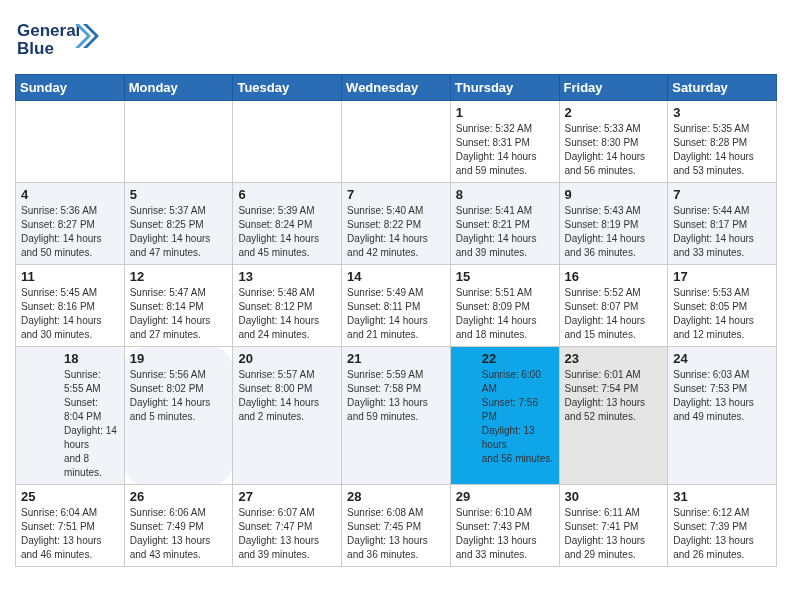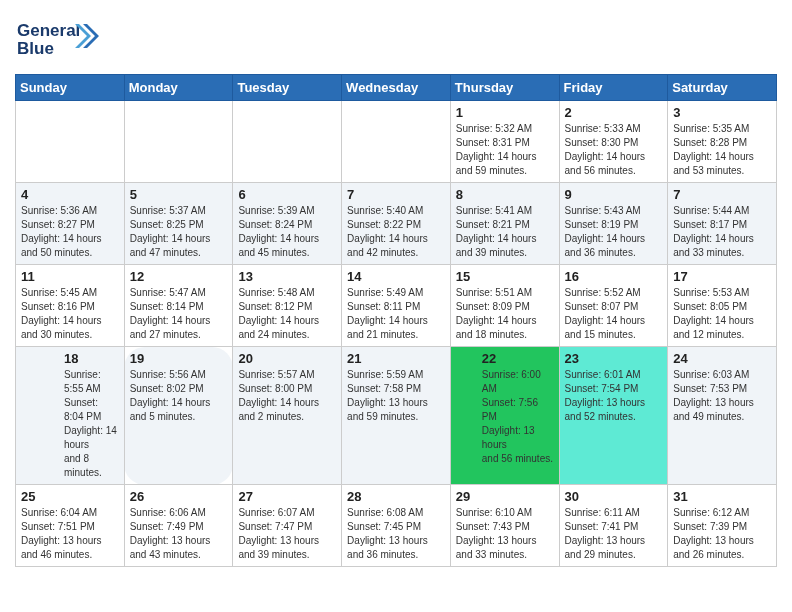--- a/index.html
+++ b/index.html
@@ -209,25 +209,25 @@
             <div class="day-info">Sunrise: 5:56 AM<br>Sunset: 8:02 PM<br>Daylight: 14 hours<br>and 5 minutes.</div>
           </td>
           <td style="background: rgb(240, 244, 248);">
             <span class="day-number">20</span>
             <div class="day-info">Sunrise: 5:57 AM<br>Sunset: 8:00 PM<br>Daylight: 14 hours<br>and 2 minutes.</div>
           </td>
           <td style="background: rgb(240, 244, 248); margin-top: 47px;">
             <span class="day-number">21</span>
             <div class="day-info">Sunrise: 5:59 AM<br>Sunset: 7:58 PM<br>Daylight: 13 hours<br>and 59 minutes.</div>
           </td>
-          <td style="background: #22c55e; padding-left: 31px;">
+          <td style="background: #0ea5e9; padding-left: 31px;">
             <span class="day-number">22</span>
             <div class="day-info">Sunrise: 6:00 AM<br>Sunset: 7:56 PM<br>Daylight: 13 hours<br>and 56 minutes.</div>
           </td>
-          <td style="background: #5eead4; margin-top: 8px;">
+          <td style="background: #e5e5e5; margin-top: 8px;">
             <span class="day-number">23</span>
             <div class="day-info">Sunrise: 6:01 AM<br>Sunset: 7:54 PM<br>Daylight: 13 hours<br>and 52 minutes.</div>
           </td>
           <td style="background: rgb(240, 244, 248);">
             <span class="day-number">24</span>
             <div class="day-info">Sunrise: 6:03 AM<br>Sunset: 7:53 PM<br>Daylight: 13 hours<br>and 49 minutes.</div>
           </td>
         </tr>
         <tr>
           <td>

